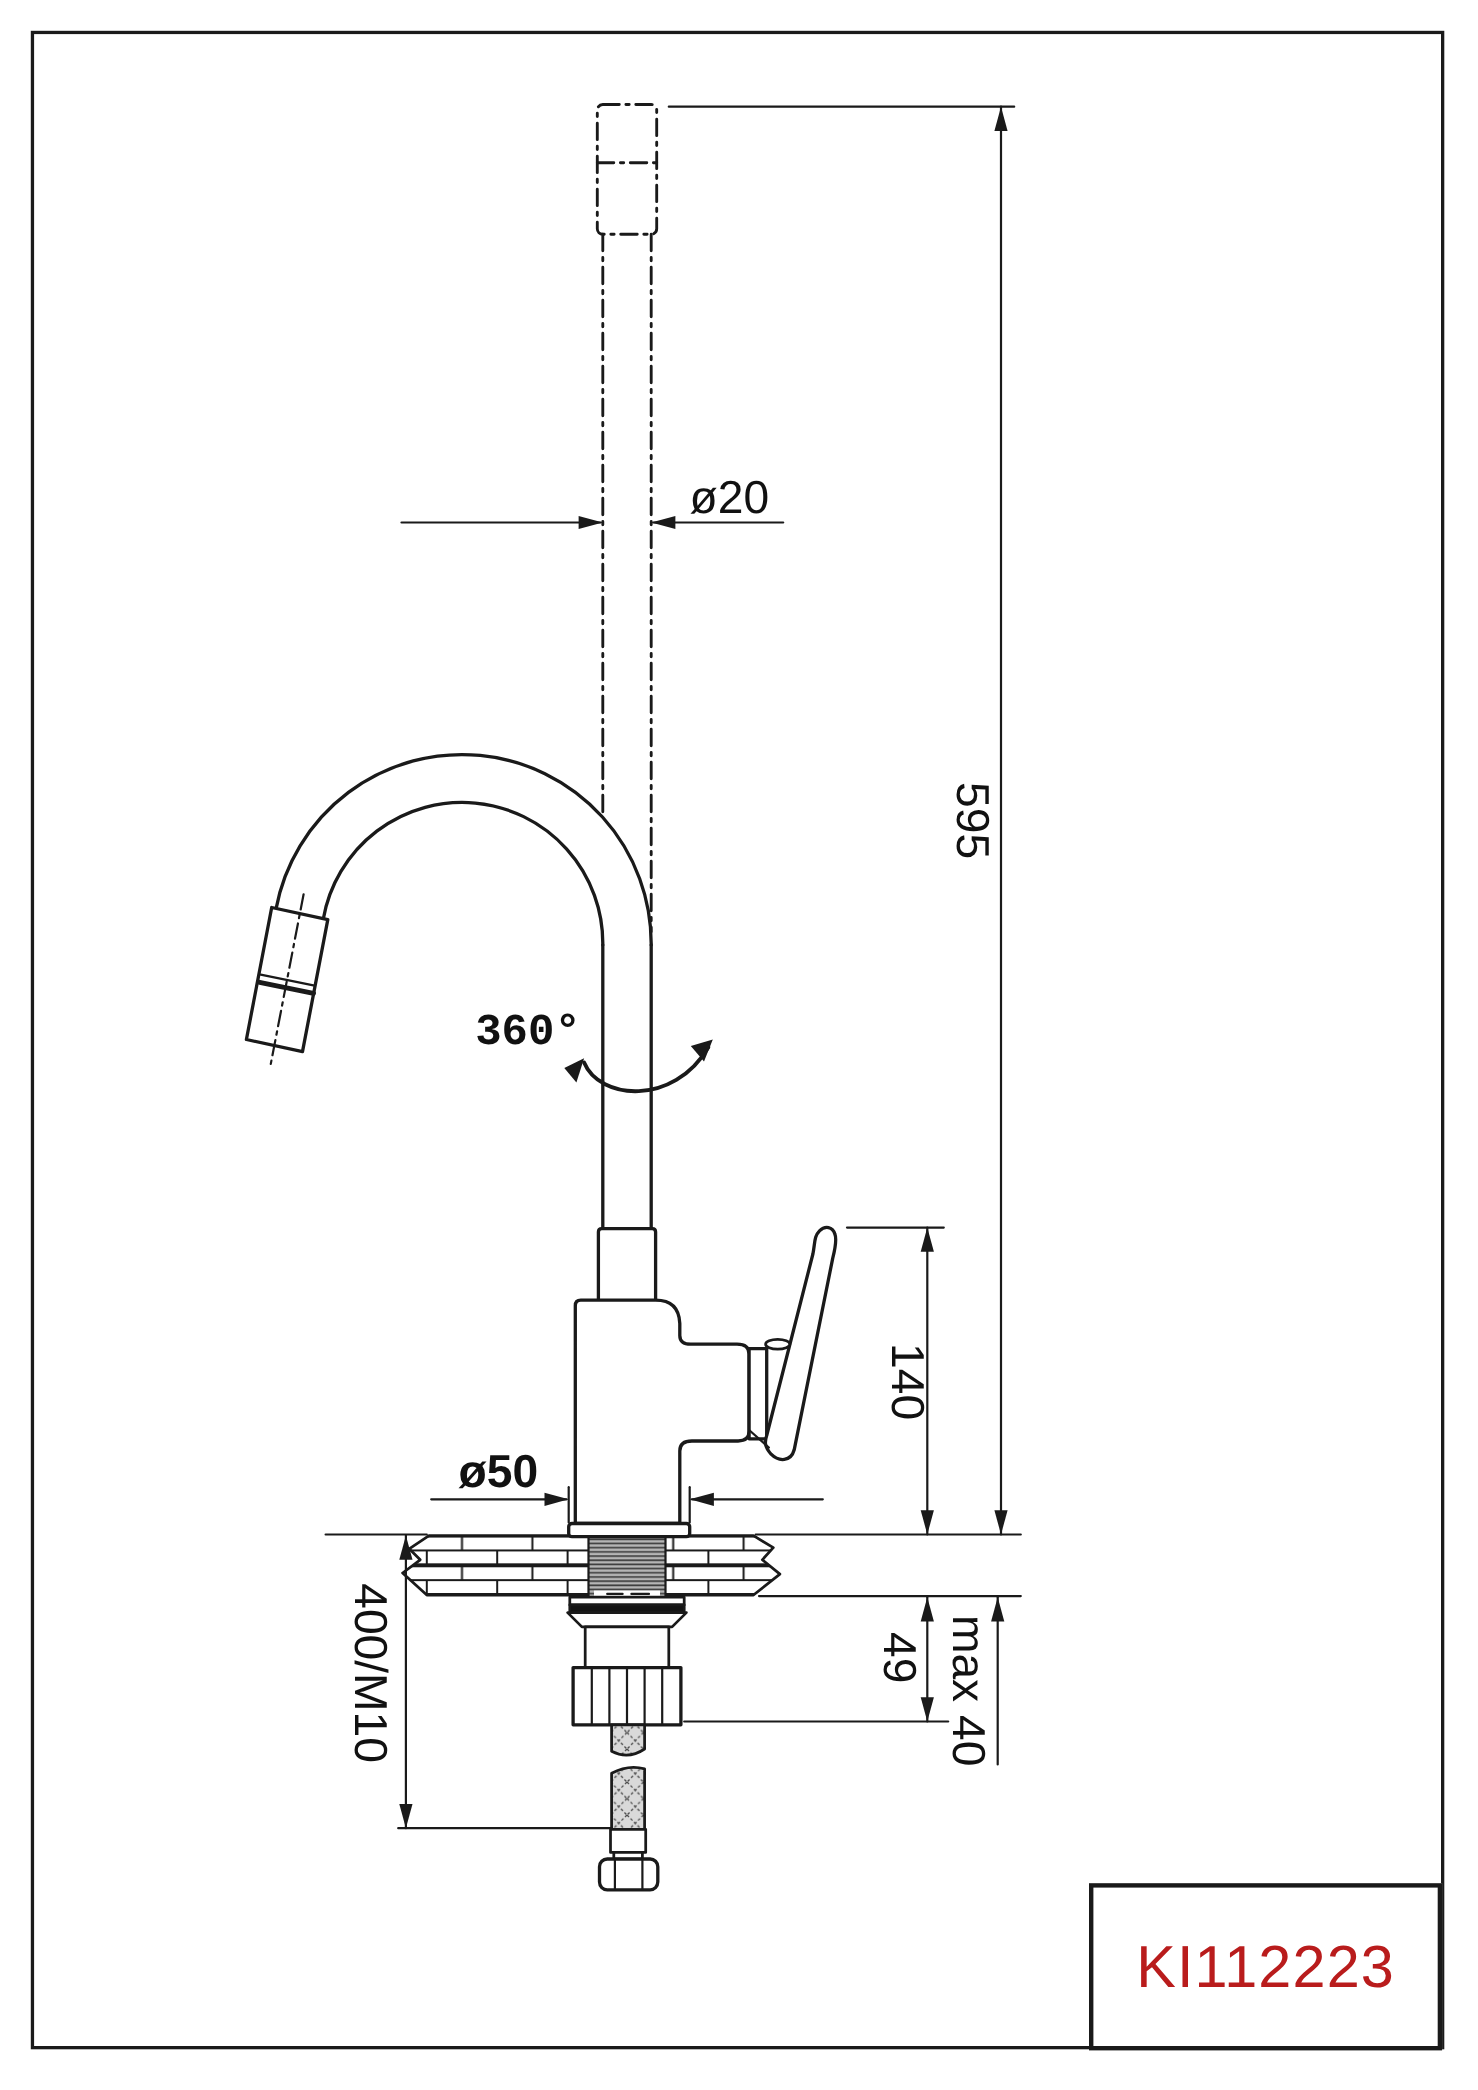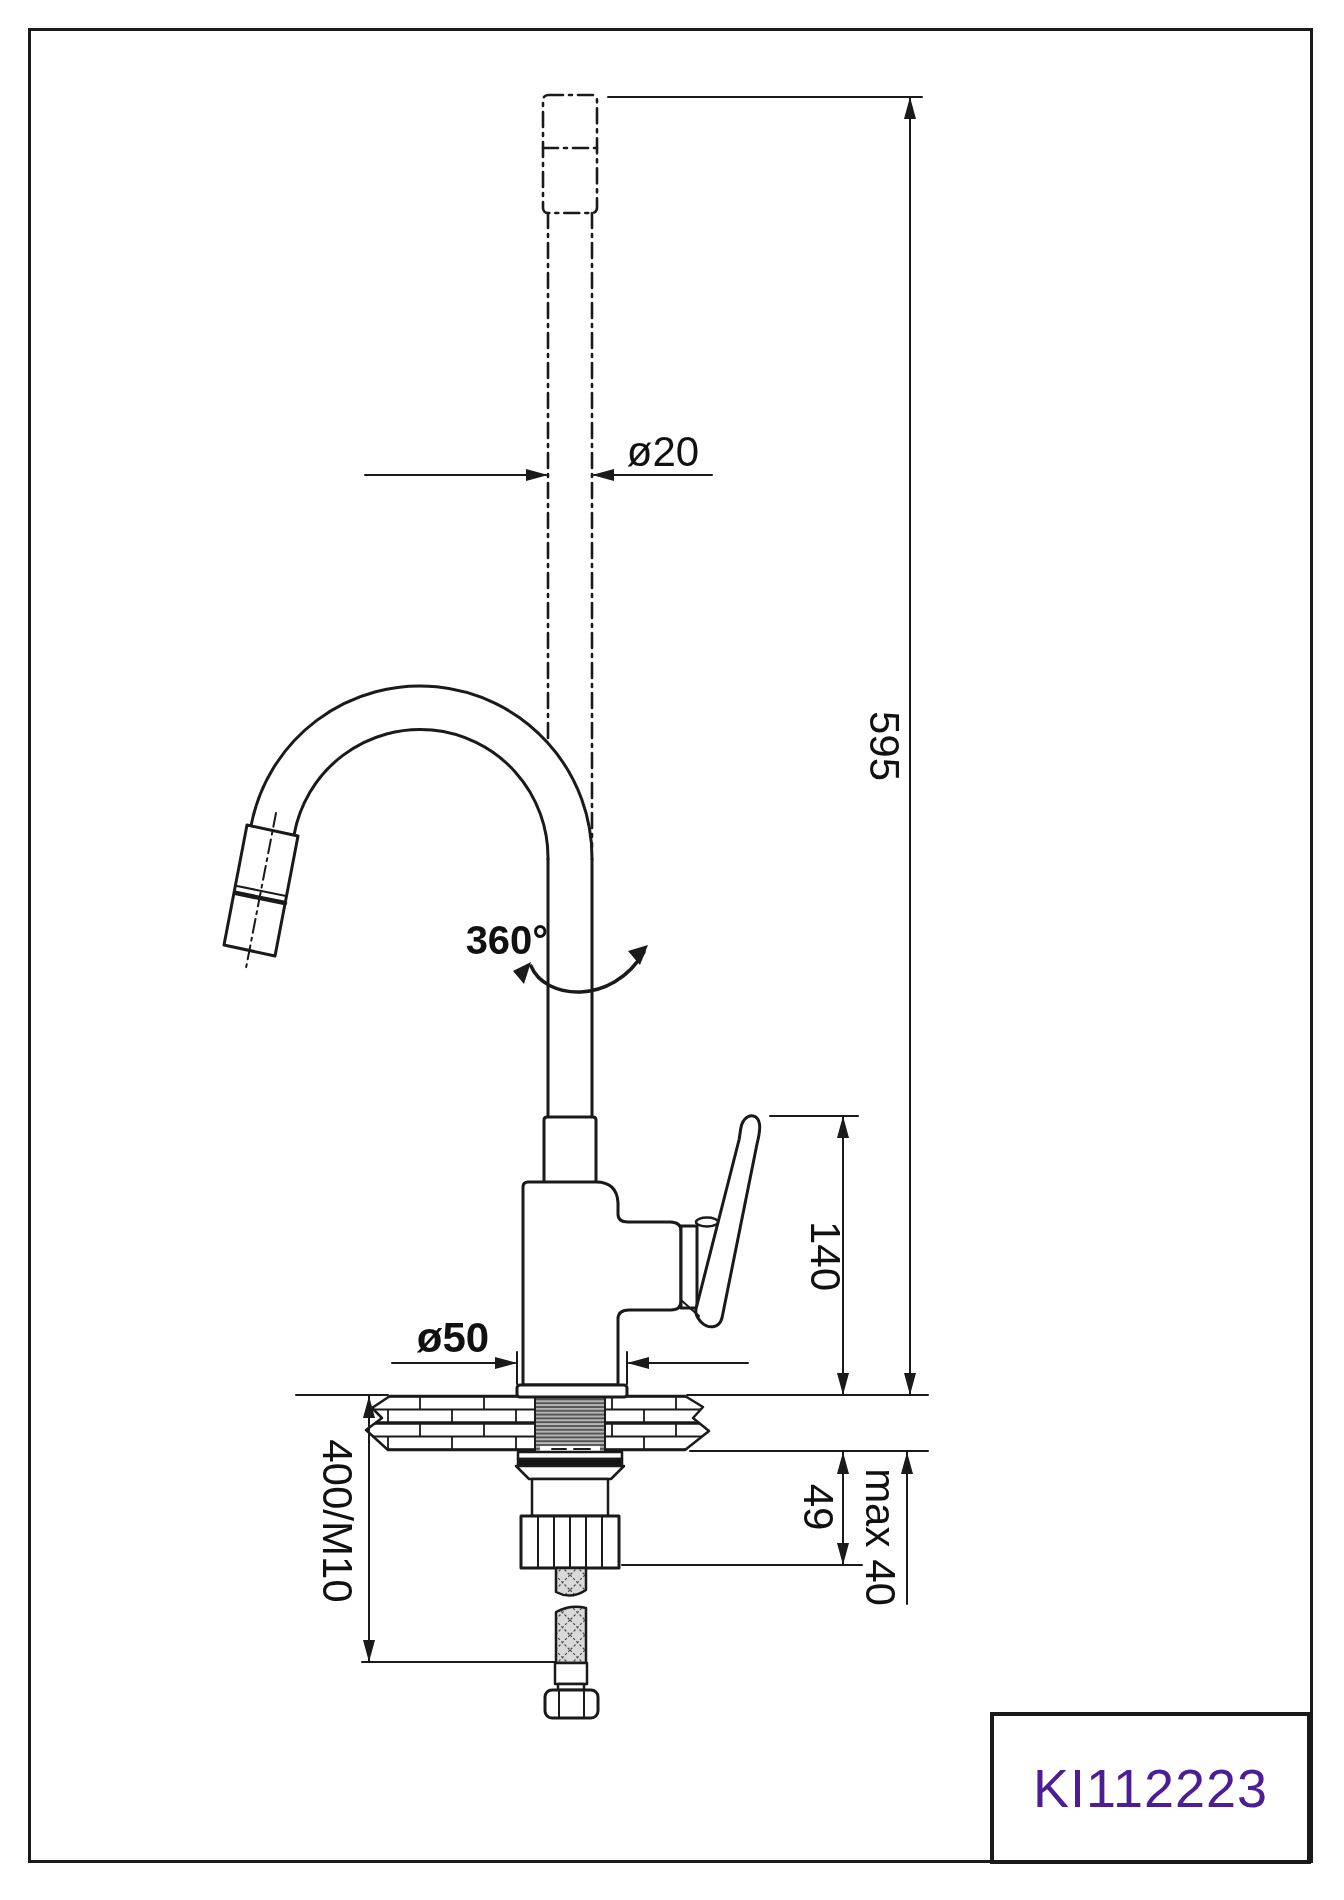--- a/index.html
+++ b/index.html
@@ -8,21 +8,21 @@
   #frame{position:absolute;left:28px;top:28px;width:1279px;height:1829px;
          border:3px solid #1a1a1a;}
   #svgart{position:absolute;left:0;top:0;}
   .dim{position:absolute;font-size:42px;line-height:44px;color:#111;
        text-align:center;white-space:nowrap;}
   .rot{transform:rotate(90deg);transform-origin:center;}
   .bold{font-weight:bold;font-size:40px;}
   #codebox{position:absolute;left:990px;top:1712px;width:321px;height:152px;
            border:4px solid #1a1a1a;box-sizing:border-box;background:#fff;
            display:flex;align-items:center;justify-content:center;}
-  #codebox span{font-size:54px;color:#4c1d95;letter-spacing:1px;}
+  #codebox span{font-size:54px;color:#b91c1c;letter-spacing:1px;}
 </style>
 </head>
 <body>
 
 <div id="canvas">
 
   <div id="frame"></div>
 
   <svg id="svgart" width="1344" height="1900" viewBox="0 0 1344 1900">
     <defs>
@@ -179,21 +179,21 @@
         <polygon points="369,1396 363,1418 375,1418" fill="#1a1a1a" stroke="none"></polygon>
         <polygon points="369,1662 363,1640 375,1640" fill="#1a1a1a" stroke="none"></polygon>
       </g>
     </g>
   </svg>
 
   <div class="dim" style="left:608px;top:430px;width:110px;">ø20</div>
 
   <div class="dim rot" style="left:814px;top:724px;width:140px;">595</div>
 
-  <div class="dim bold" style="left:452px;top:918px;width:110px;">360°</div>
+  <div class="dim bold" style="left:425px;top:918px;width:110px;font-family:Liberation Mono, monospace;">360°</div>
 
   <div class="dim rot" style="left:755px;top:1234px;width:140px;">140</div>
 
   <div class="dim" style="left:398px;top:1316px;width:110px;font-weight:bold;">ø50</div>
 
   <div class="dim rot" style="left:758px;top:1485px;width:120px;">49</div>
 
   <div class="dim rot" style="left:790px;top:1515px;width:180px;">max 40</div>
 
   <div class="dim rot" style="left:217px;top:1499px;width:240px;">400/M10</div>

